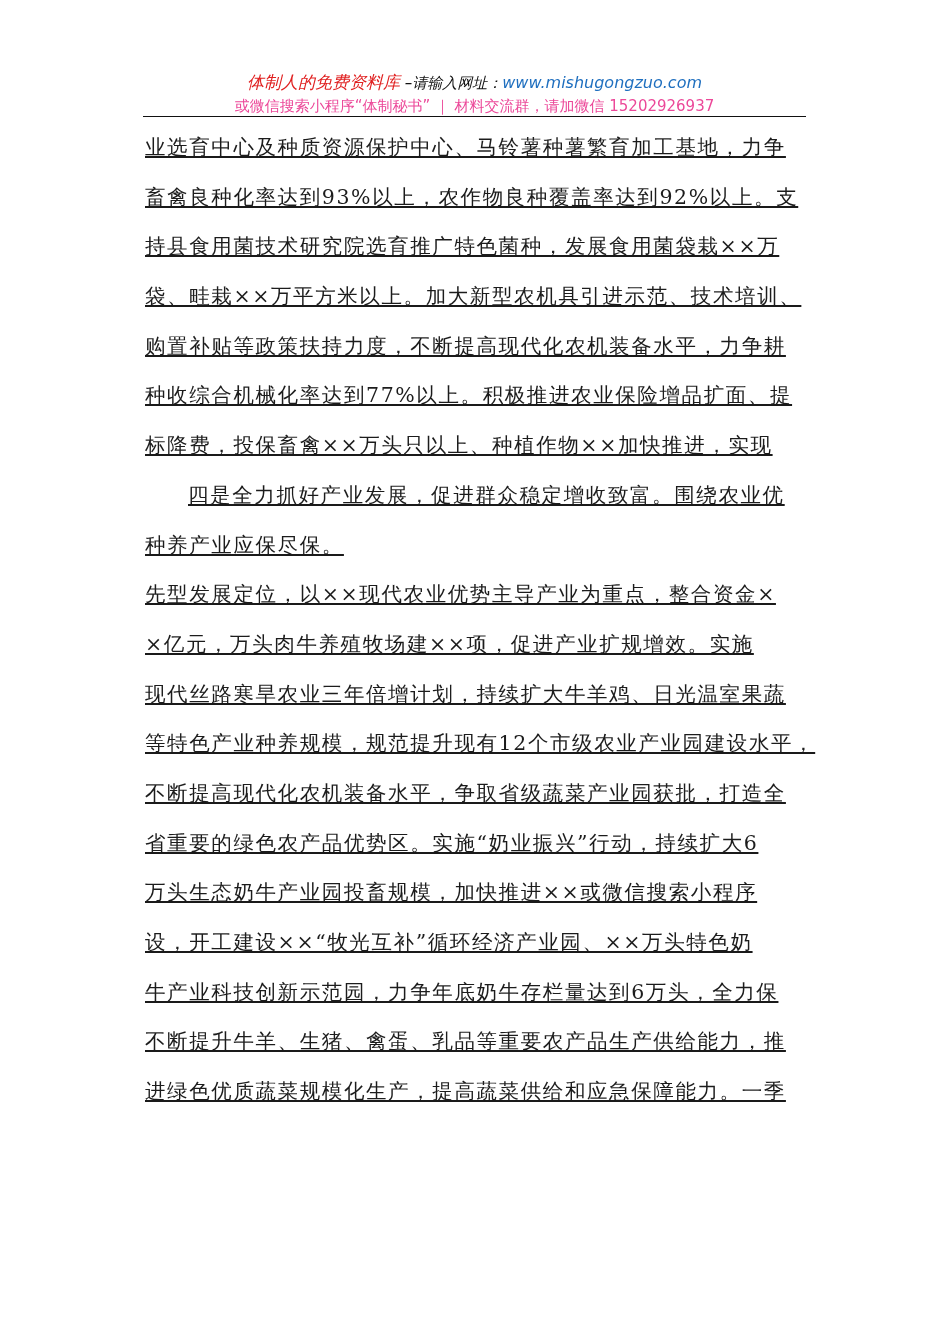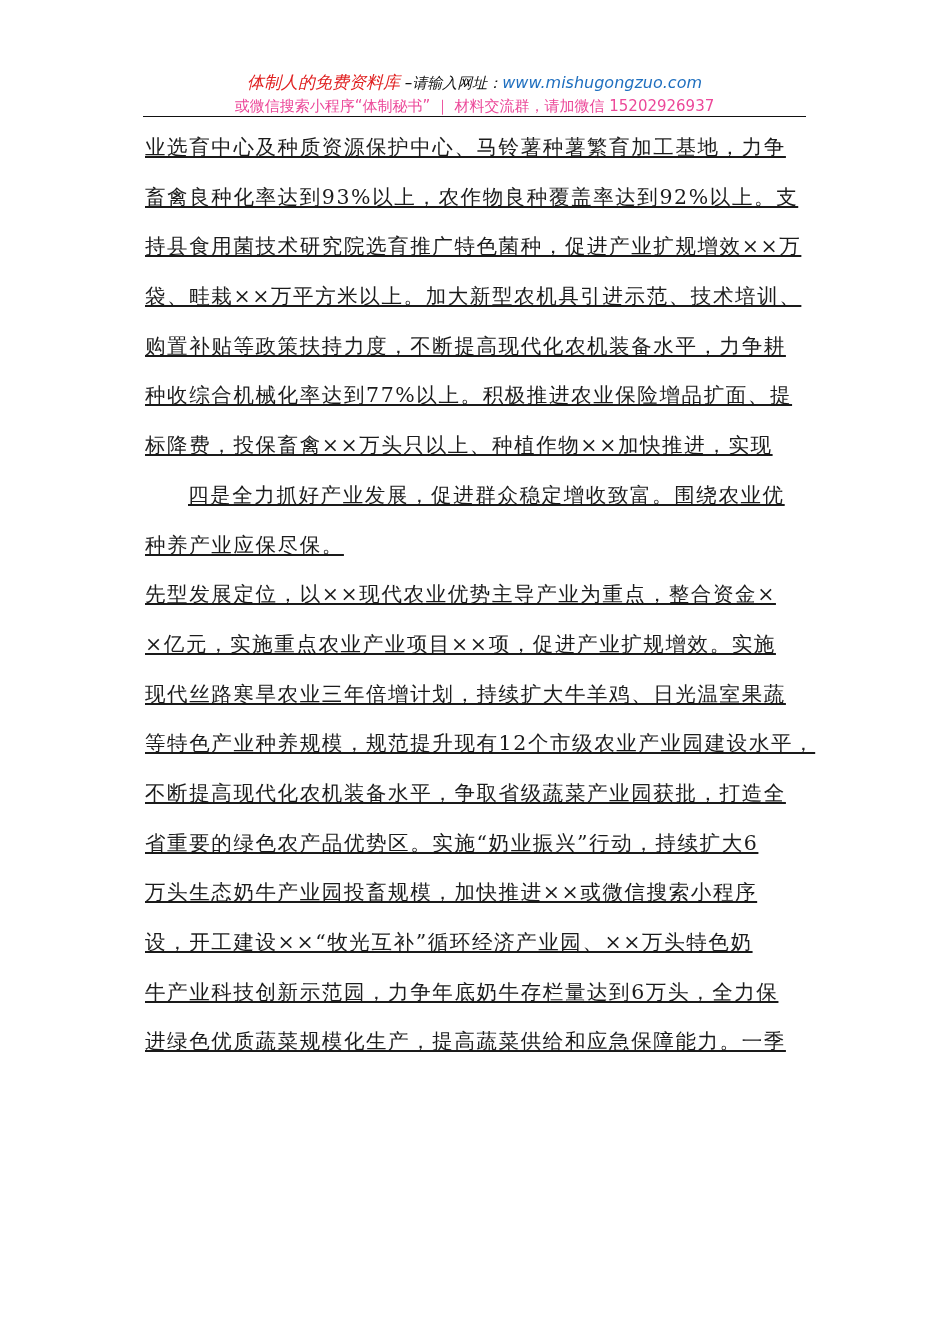--- a/index.html
+++ b/index.html
@@ -81,30 +81,31 @@
   <div class="header-line1">
     <span class="header-brand">体制人的免费资料库</span><span class="header-prompt"> –请输入网址：</span><span class="header-url">www.mishugongzuo.com</span>
   </div>
   <div class="header-line2">或微信搜索小程序“体制秘书” ｜ 材料交流群，请加微信 15202926937</div>
 </div>
 <div class="header-rule"></div>
 
 <div class="body-text">
   <div class="line">业选育中心及种质资源保护中心、马铃薯种薯繁育加工基地，力争</div>
   <div class="line">畜禽良种化率达到93%以上，农作物良种覆盖率达到92%以上。支</div>
-  <div class="line">持县食用菌技术研究院选育推广特色菌种，促进产业扩规增效××万</div>
+  <div class="line">持县食用菌技术研究院选育推广特色菌种，发展食用菌袋栽××万</div>
   <div class="line">袋、畦栽××万平方米以上。加大新型农机具引进示范、技术培训、</div>
   <div class="line">购置补贴等政策扶持力度，不断提高现代化农机装备水平，力争耕</div>
   <div class="line">种收综合机械化率达到77%以上。积极推进农业保险增品扩面、提</div>
   <div class="line">标降费，投保畜禽××万头只以上、种植作物××加快推进，实现</div>
   <div class="line indent">四是全力抓好产业发展，促进群众稳定增收致富。围绕农业优</div>
   <div class="line">种养产业应保尽保。</div>
   <div class="line">先型发展定位，以××现代农业优势主导产业为重点，整合资金×</div>
-  <div class="line">×亿元，实施重点农业产业项目××项，促进产业扩规增效。实施</div>
+  <div class="line">×亿元，万头肉牛养殖牧场建××项，促进产业扩规增效。实施</div>
   <div class="line">现代丝路寒旱农业三年倍增计划，持续扩大牛羊鸡、日光温室果蔬</div>
   <div class="line">等特色产业种养规模，规范提升现有12个市级农业产业园建设水平，</div>
   <div class="line">不断提高现代化农机装备水平，争取省级蔬菜产业园获批，打造全</div>
   <div class="line">省重要的绿色农产品优势区。实施“奶业振兴”行动，持续扩大6</div>
   <div class="line">万头生态奶牛产业园投畜规模，加快推进××或微信搜索小程序</div>
   <div class="line">设，开工建设××“牧光互补”循环经济产业园、××万头特色奶</div>
   <div class="line">牛产业科技创新示范园，力争年底奶牛存栏量达到6万头，全力保</div>
+  <div class="line">不断提升牛羊、生猪、禽蛋、乳品等重要农产品生产供给能力，推</div>
   <div class="line">进绿色优质蔬菜规模化生产，提高蔬菜供给和应急保障能力。一季</div>
 </div>
 
 </body></html>

